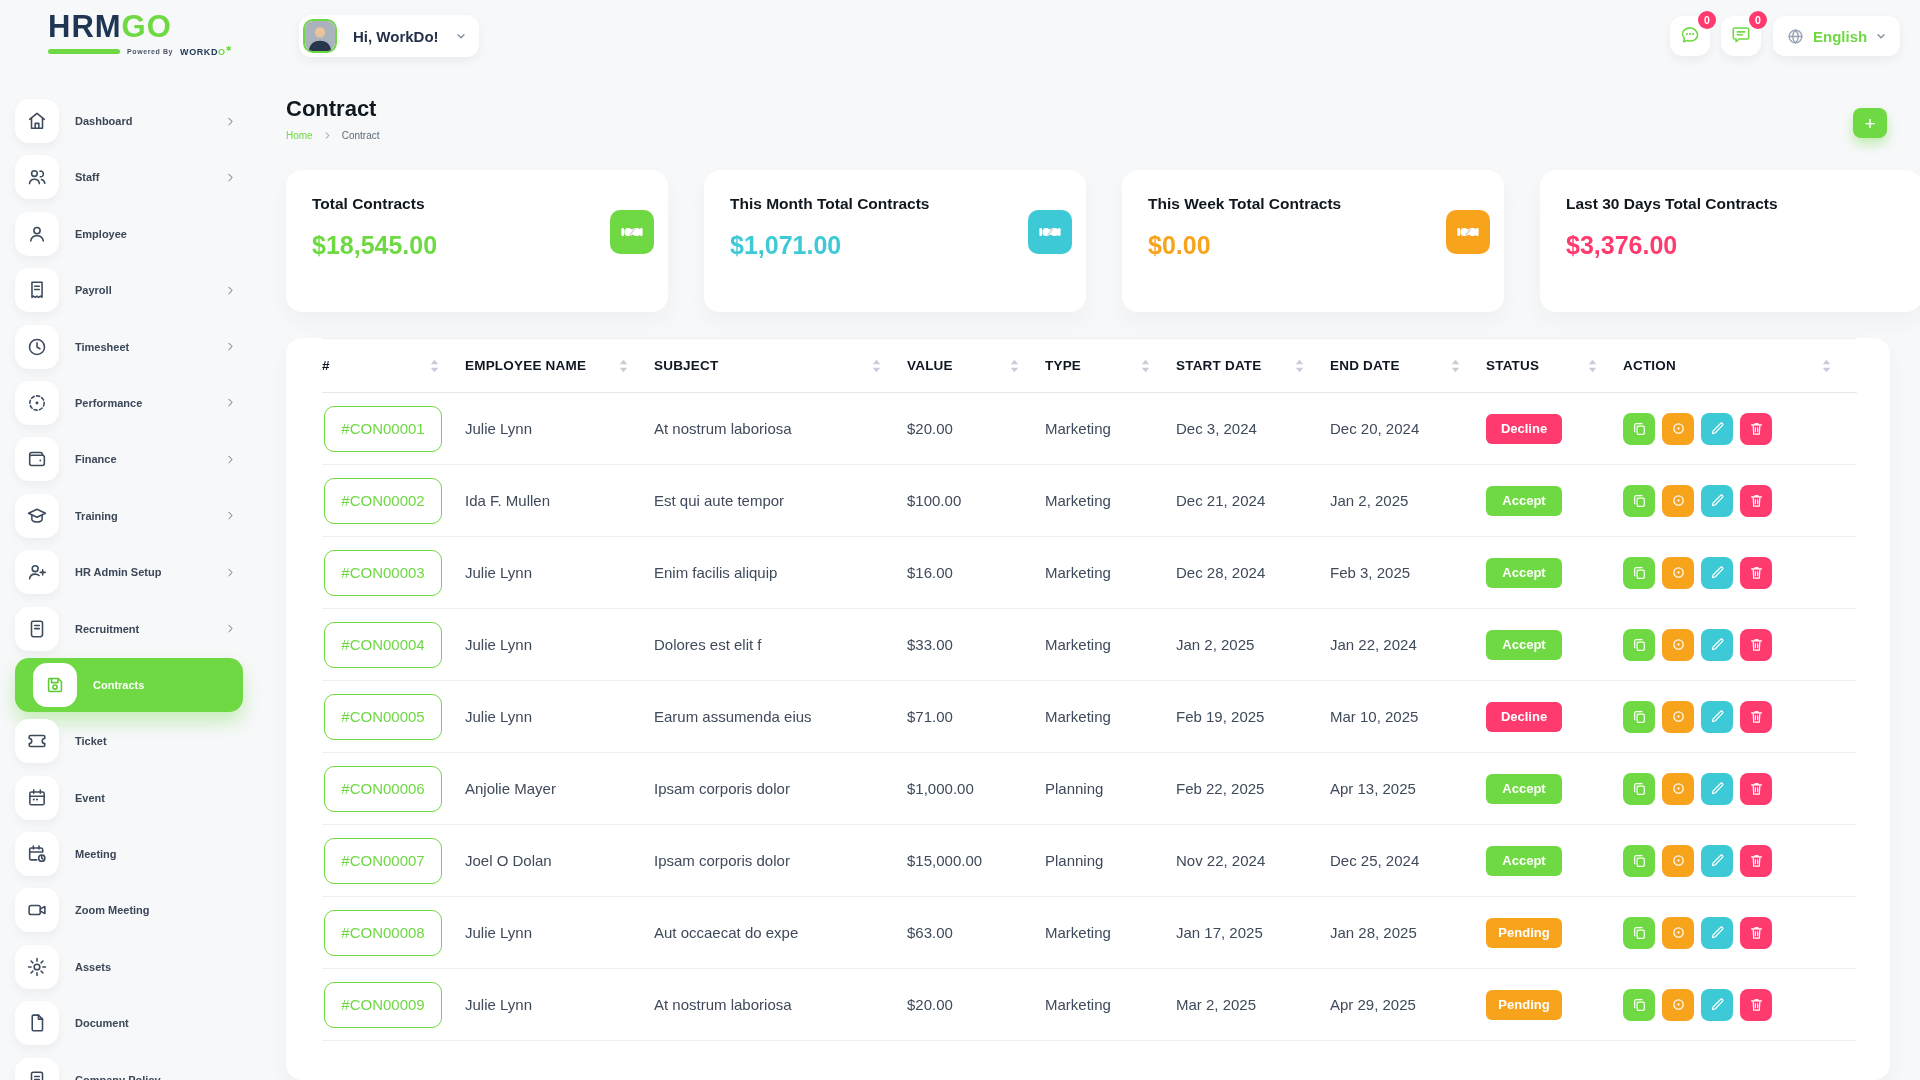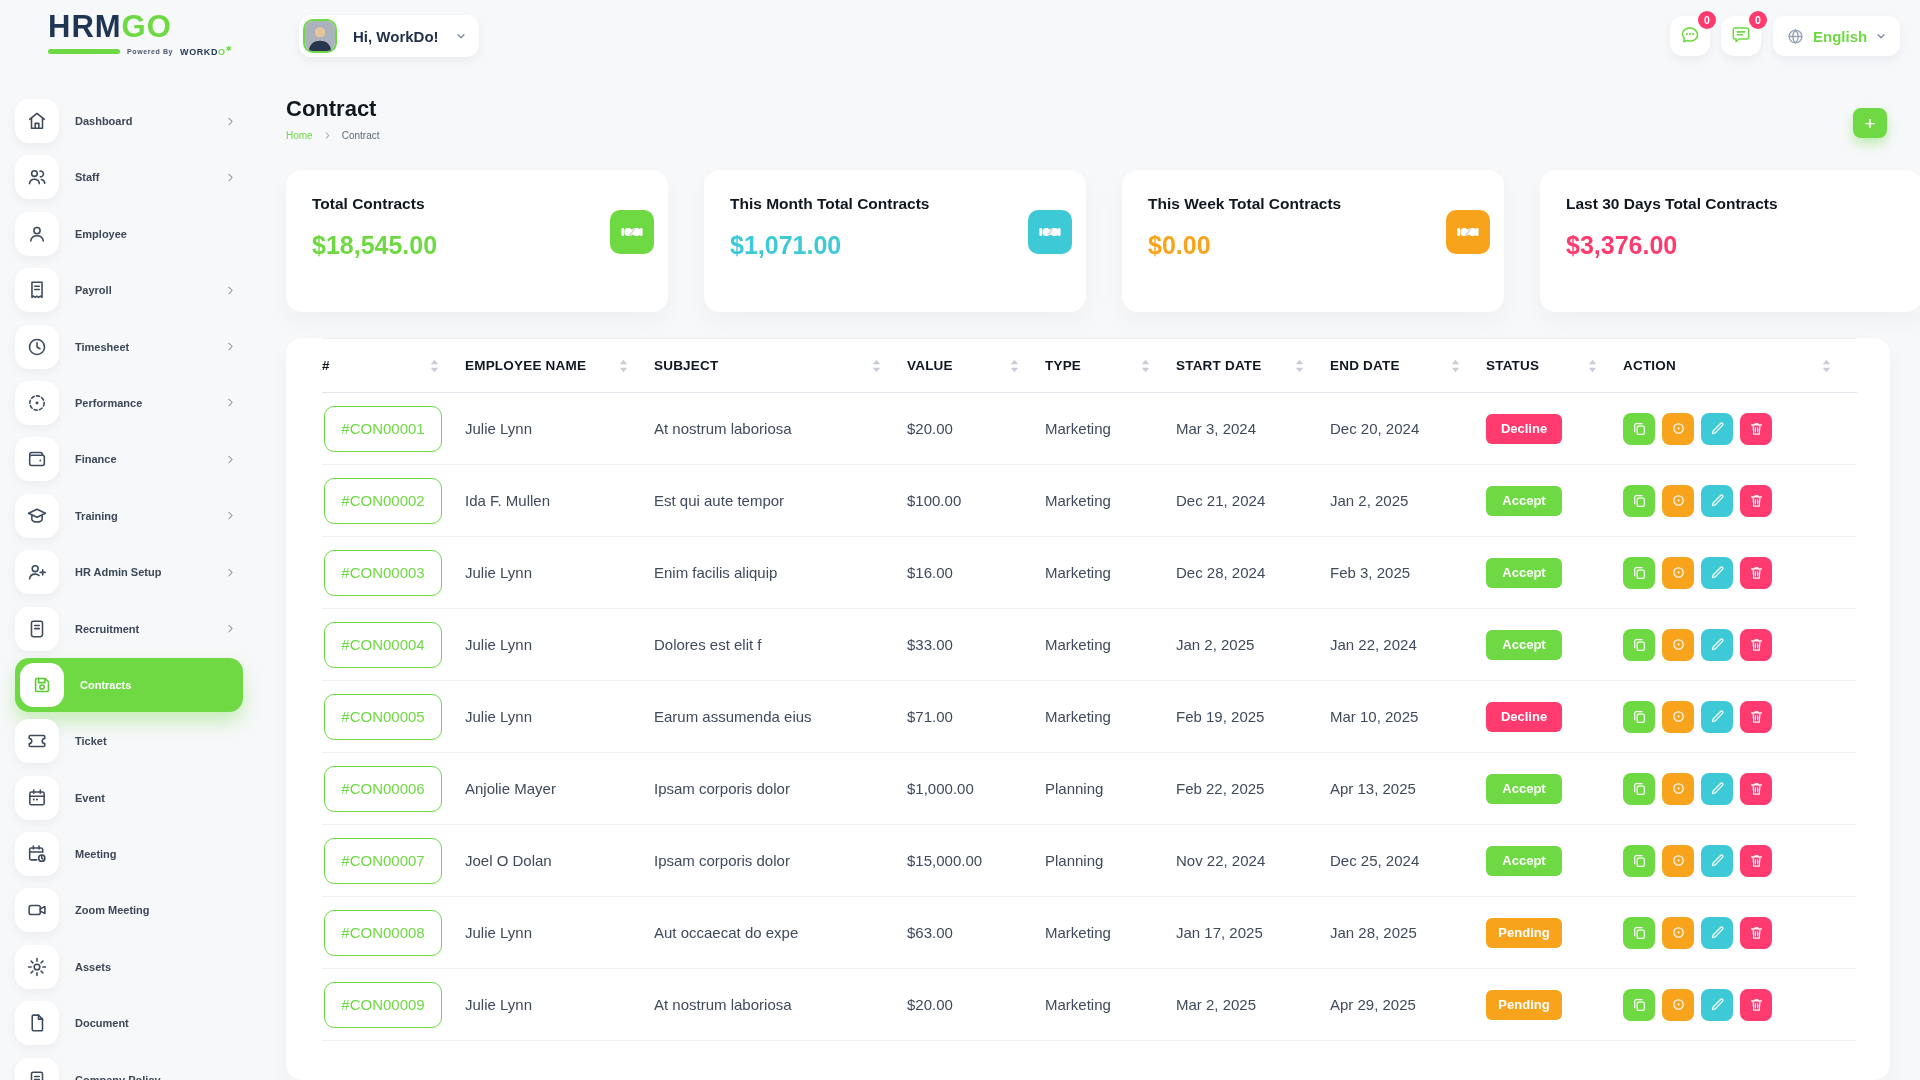--- a/index.html
+++ b/index.html
@@ -39,21 +39,21 @@
     gap:8px; padding:0 13px; cursor:pointer; }
   .lang-chip .lbl { font-size:15px; font-weight:600; color:#6fd943; }
 
   
   .side-nav { position:absolute; left:15px; top:99px; display:flex; flex-direction:column; row-gap:12.4px; width:228px; }
   .side-item { display:flex; align-items:center; height:44px; width:228px; cursor:pointer; }
   .icon-tile { width:44px; height:44px; border-radius:14px; background:#fff; color:#3d4a5c;
     box-shadow:0 4px 10px rgba(30,40,60,.05); display:flex; align-items:center; justify-content:center; flex:0 0 auto; }
   .side-label { margin-left:16px; font-size:11px; font-weight:600; color:#3b4757; white-space:nowrap; }
   .side-chev { margin-left:auto; margin-right:6px; color:#5d6b7e; display:flex; }
-  .side-item.active { background:#6fd943; border-radius:14px; height:54px; padding-left:5px;
+  .side-item.active { background:#6fd943; border-radius:14px; height:54px; padding-left:18px;
     margin:-5px 0; box-shadow:0 10px 18px rgba(111,217,67,.35); }
   .side-item.active .icon-tile { color:#5cc932; box-shadow:none; }
   .side-item.active .side-label { color:#fff; font-weight:700; }
 
   
   .page-title { position:absolute; left:286px; top:96px; font-size:22px; font-weight:700; color:#10181f; }
   .breadcrumb { position:absolute; left:286px; top:130px; display:flex; align-items:center; gap:9px; font-size:10px; }
   .breadcrumb .home { color:#6fd943; cursor:pointer; }
   .breadcrumb .sep { color:#9aa4b2; display:flex; }
   .breadcrumb .cur { color:#5b6b79; }
@@ -564,21 +564,21 @@
             </th>
           </tr>
         </thead>
       <tbody id="tbody">
           <tr>
             <td><span class="con-badge">#CON00001</span></td>
             <td>Julie Lynn</td>
             <td>At nostrum laboriosa</td>
             <td>$20.00</td>
             <td>Marketing</td>
-            <td>Mar 3, 2024</td>
+            <td>Dec 3, 2024</td>
             <td>Dec 20, 2024</td>
             <td><span class="status-badge" style="background:#ff3a6e">Decline</span></td>
             <td>
               <span class="actions">
                 <button class="act" style="background:#6fd943">
                   <span>
                     <svg width="17" height="17" viewBox="0 0 24 24" fill="none" stroke="currentColor" stroke-width="1.7" stroke-linecap="round" stroke-linejoin="round">
                       <rect x="8.6" y="8.6" width="10.2" height="11.6" rx="1.8"></rect>
                       <path d="M15.5 5.2H7.1A1.9 1.9 0 0 0 5.2 7.1v9.5"></path>
                     </svg>

